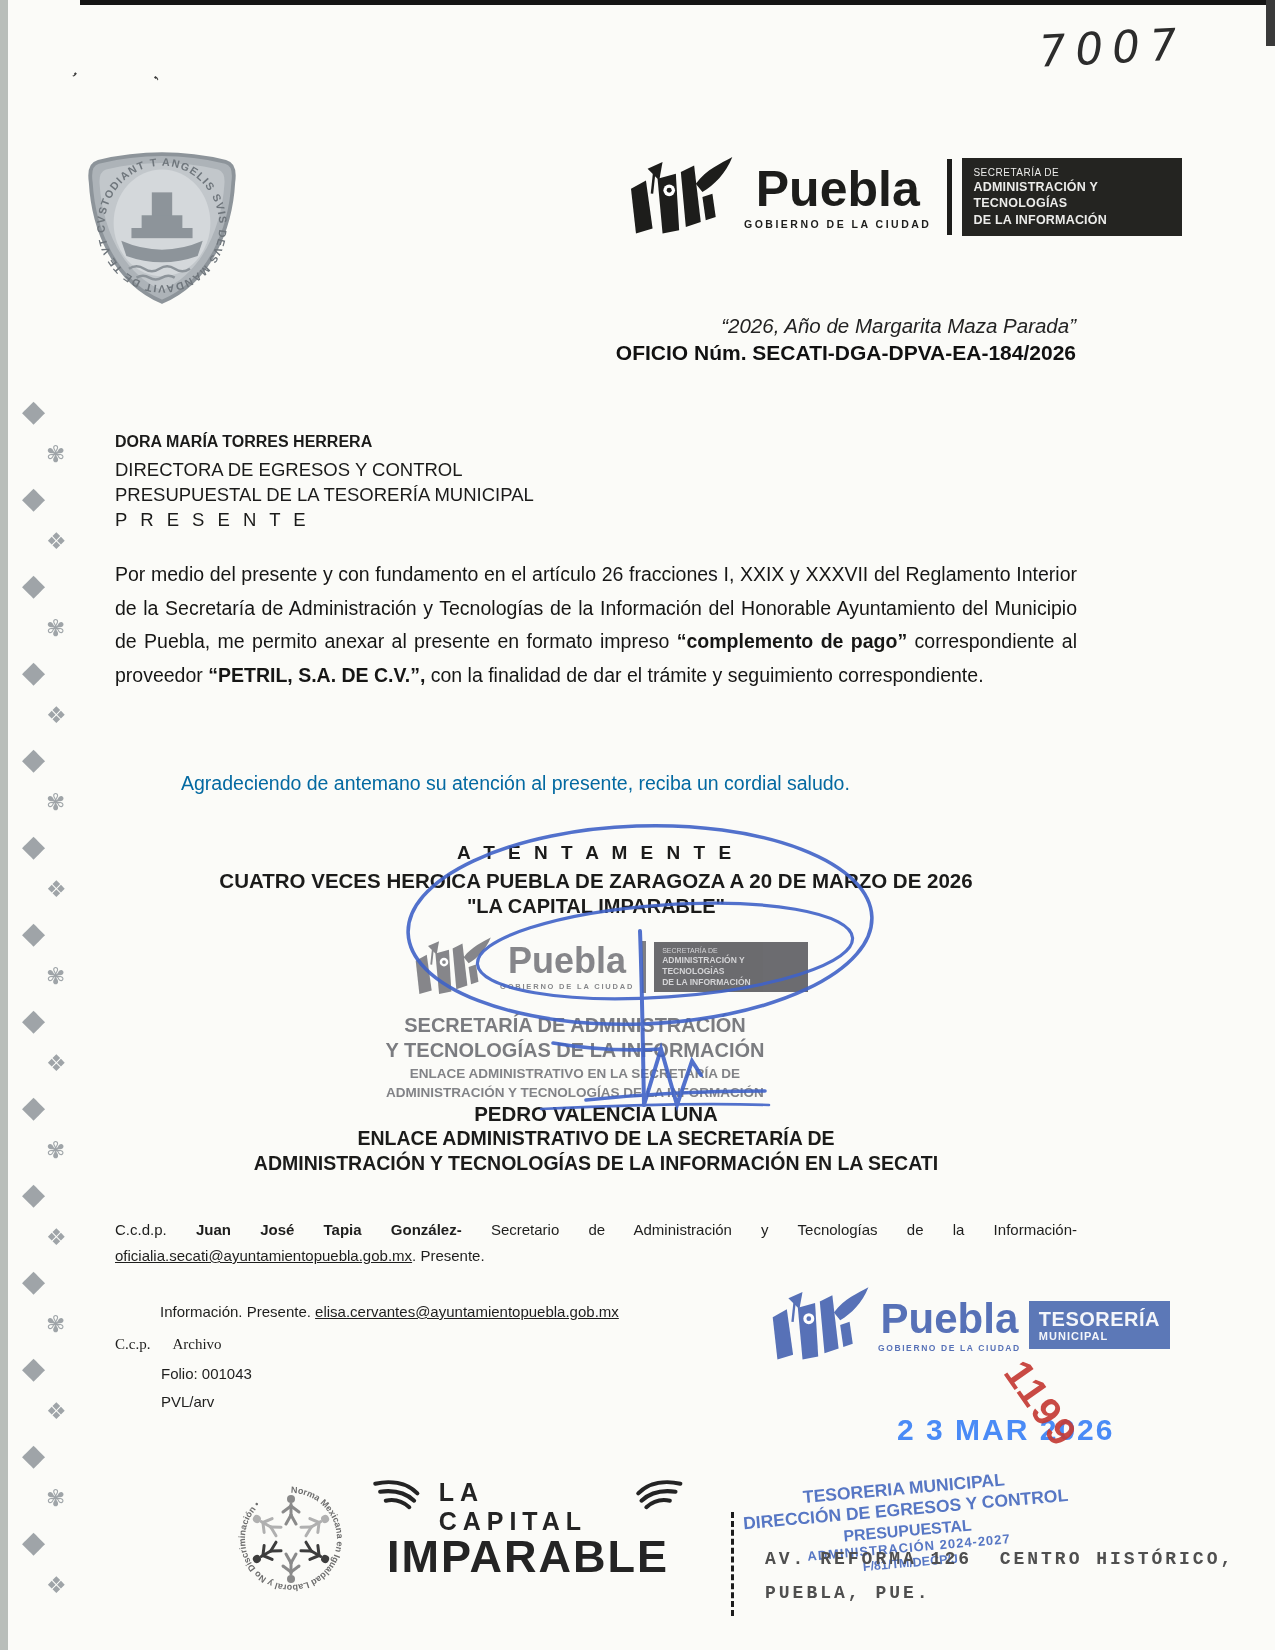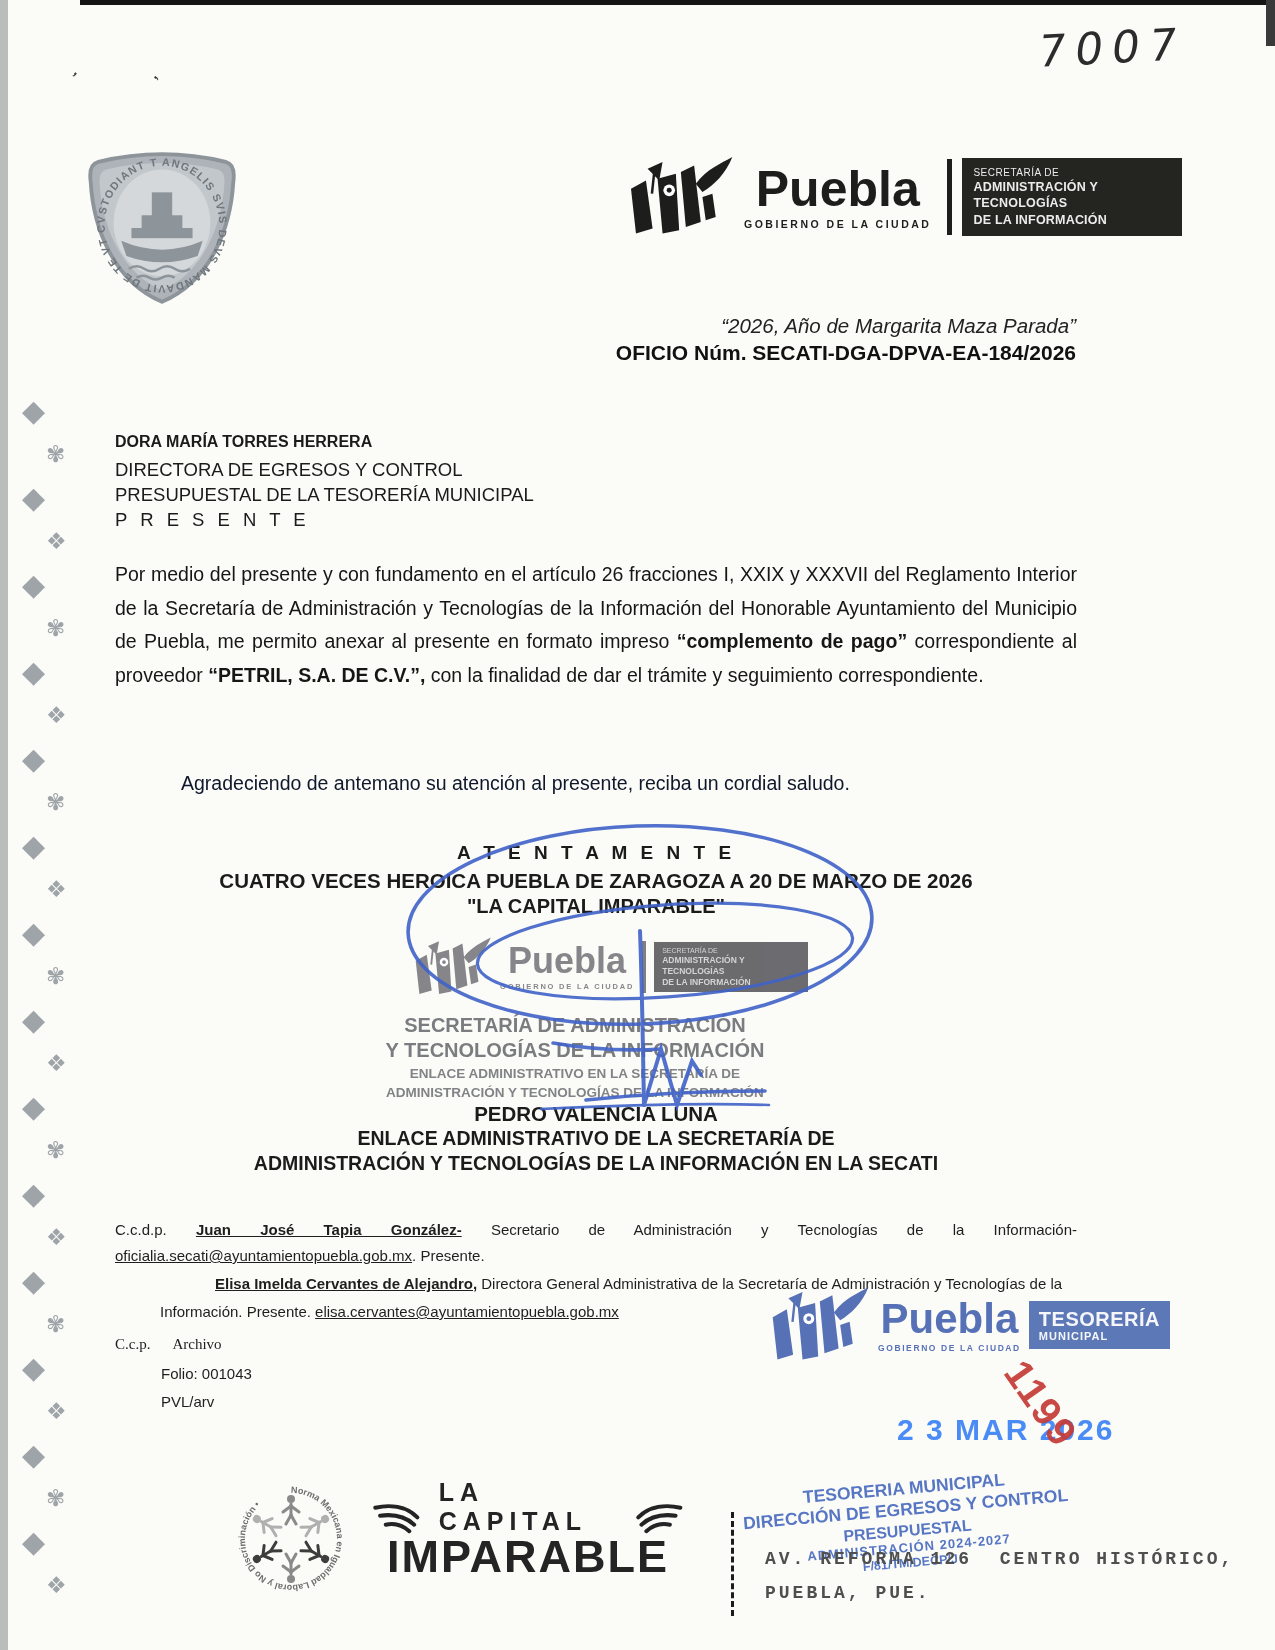--- a/index.html
+++ b/index.html
@@ -38,21 +38,21 @@
   
   .rec-name{left:115px;top:433px;font-size:16px;font-weight:800;}
   .rec-l2{left:115px;top:459px;font-size:18.5px;}
   .rec-l3{left:115px;top:484px;font-size:18.5px;}
   .rec-pres{left:115px;top:509px;font-size:18.5px;letter-spacing:4px;}
 
   
   .body-p1{left:115px;top:558px;width:962px;font-size:19.5px;line-height:33.5px;
            text-align:justify;color:#161615;}
   .body-p1 b,.body-p2 b{font-weight:800;}
-  .body-p2{left:115px;top:772px;width:962px;font-size:19.5px;text-indent:66px;color:#0f172a;}
+  .body-p2{left:115px;top:772px;width:962px;font-size:19.5px;text-indent:66px;color:#0369a1;}
 
   
   .atent{left:115px;top:842px;width:962px;text-align:center;font-size:19px;font-weight:800;letter-spacing:4px;}
   .citydate{left:115px;top:869px;width:962px;text-align:center;font-size:20.5px;font-weight:800;}
   .slogan{left:115px;top:895px;width:962px;text-align:center;font-size:20px;font-weight:800;}
 
   
   .gstamp{left:412px;top:936px;display:flex;align-items:center;gap:8px;opacity:.88;}
   .gstamp .skyline{width:80px;height:62px;color:#76777b;}
   .gbrandcol{display:flex;flex-direction:column;align-items:center;}
@@ -79,21 +79,21 @@
   .cc{font-size:15px;color:#1e1e1d;}
   .cc-l1{left:115px;top:1221px;width:962px;text-align:justify;text-align-last:justify;}
   .cc-l2{left:115px;top:1247px;}
   .cc-l3{left:115px;top:1275px;width:962px;padding-left:45px;text-indent:55px;box-sizing:border-box;}
   .cc-l4{left:160px;top:1303px;}
   .cc-ccp{left:115px;top:1336px;font-family:Liberation Serif, serif;}
   .cc-ccp .gap{display:inline-block;width:22px;}
   .cc-folio{left:161px;top:1365px;}
   .cc-init{left:161px;top:1393px;}
   .em-link{text-decoration:underline;}
-  .cc b{font-weight:800;text-decoration:underline;}
+  .cc b{font-weight:800;}
 
   
   .tstamp{left:768px;top:1283px;display:flex;align-items:center;gap:8px;opacity:.87;}
   .tstamp .skyline{width:102px;height:84px;color:#3f5dae;}
   .tbrandcol{display:flex;flex-direction:column;align-items:center;}
   .tbrandword{font-size:42px;font-weight:800;color:#3f5dae;line-height:1;}
   .tbrandtag{font-size:8.5px;font-weight:700;letter-spacing:1.6px;color:#3f5dae;margin-top:3px;}
   .tbox{background:#4565ae;color:#f4f6fb;padding:7px 10px;line-height:1.1;}
   .tbox .s1{font-size:20px;font-weight:800;letter-spacing:.5px;}
   .tbox .s2{font-size:11px;font-weight:700;letter-spacing:1px;}
@@ -108,21 +108,21 @@
   .bstext .b5{font-size:12.5px;}
   .typew{left:765px;top:1549px;font-family:"Liberation Mono",monospace;font-size:18px;
          letter-spacing:3px;color:#4f4f4f;font-weight:700;}
   .typew2{left:765px;top:1583px;font-family:"Liberation Mono",monospace;font-size:18px;
           letter-spacing:3px;color:#4f4f4f;font-weight:700;}
   .dashline{left:731px;top:1512px;height:104px;border-left:3px dashed #1c1c1c;}
 
   
   .seal{left:232px;top:1480px;width:118px;height:118px;}
   .capital{left:372px;top:1478px;width:312px;display:flex;flex-direction:column;align-items:center;color:#242424;}
-  .cap-row{display:flex;align-items:flex-end;gap:18px;}
+  .cap-row{display:flex;align-items:flex-start;gap:18px;}
   .cap-wing{width:56px;height:34px;color:#242424;}
   .cap-wing.flip{transform:scaleX(-1);}
   .cap-l1{font-size:25px;font-weight:800;letter-spacing:6px;}
   .cap-l2{font-size:45px;font-weight:800;letter-spacing:2px;line-height:1;margin-top:-2px;}
 
   
   .ornstrip{left:12px;top:396px;width:72px;display:flex;flex-direction:column;color:#8f969b;}
   .orn{line-height:1;margin-bottom:17px;opacity:.85;}
   .orn-0{font-size:30px;margin-left:10px;}
   .orn-1{font-size:23px;margin-left:34px;}
@@ -259,21 +259,20 @@
       <path d="M247 118 C249 170 250 240 251 292" stroke-width="4"></path>
       <path d="M251 292 L268 236 L284 292 L299 248 L308 262" stroke-width="4"></path>
       <path d="M160 230 C195 236 235 238 268 236" stroke-width="3.6"></path>
       <path d="M193 287 C250 281 320 278 372 278" stroke-width="3.6"></path>
       <path d="M148 296 C230 292 320 290 376 292" stroke-width="2.6"></path>
     </g>
   </svg>
 
   <div class="abs cc cc-l1"><span>C.c.d.p.</span> <b>Juan José Tapia González-</b> <span>Secretario de Administración y Tecnologías de la Información-</span></div>
   <div class="abs cc cc-l2"><span class="em-link">oficialia.secati@ayuntamientopuebla.gob.mx</span><span>. Presente.</span></div>
-  <div class="abs cc cc-l3"><b>Elisa Imelda Cervantes de Alejandro,</b><span> Directora General Administrativa de la Secretaría de Administración y Tecnologías de la</span></div>
   <div class="abs cc cc-l4"><span>Información. Presente.  </span><span class="em-link">elisa.cervantes@ayuntamientopuebla.gob.mx</span></div>
   <div class="abs cc cc-ccp"><span>C.c.p.</span><span class="gap"></span><span>Archivo</span></div>
   <div class="abs cc cc-folio">Folio: 001043</div>
   <div class="abs cc cc-init">PVL/arv</div>
 
   <div class="abs tstamp">
     <svg class="skyline">
         <use href="#sym-skyline"></use>
       </svg>
     <div class="tbrandcol">

